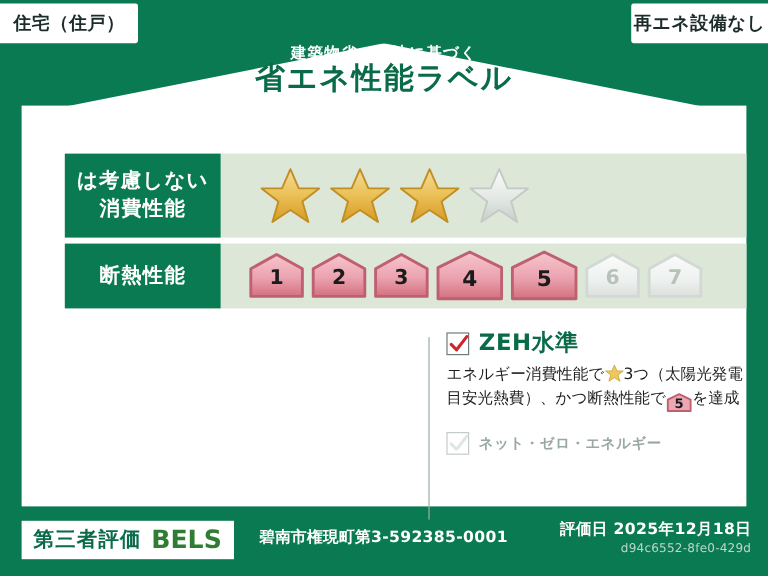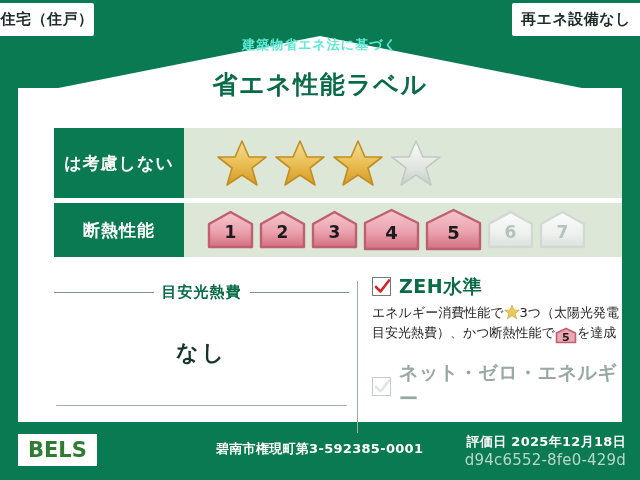--- a/index.html
+++ b/index.html
@@ -14,44 +14,44 @@
   }
 
   
   .corner-tag{
     position:absolute;top:3px;background:#ffffff;
     color:#1d2b2b;font-weight:bold;font-size:15px;
     letter-spacing:.5px;line-height:1;
     display:flex;align-items:center;justify-content:center;
     box-sizing:border-box;
   }
-  #tag-left{left:0px;width:94px;height:33px;border-radius:0 2px 2px 0;}
-  #tag-right{right:0px;width:128px;height:33px;border-radius:2px 0 0 2px;margin-left:36px;}
+  #tag-left{left:0px;width:115px;height:33px;border-radius:0 2px 2px 0;}
+  #tag-right{right:0px;width:114px;height:33px;border-radius:2px 0 0 2px;margin-left:36px;}
 
   
   #house{
     position:absolute;left:18px;top:36px;width:604px;height:386px;
   }
   #roof{
     position:absolute;left:0;top:0;width:604px;height:60px;
     background:#ffffff;
     clip-path:polygon(0% 100%, 50% 0%, 100% 100%);
   }
   #body-white{
     position:absolute;left:0;top:52px;width:604px;height:334px;background:#ffffff;
   }
 
   
   #title-block{
     position:absolute;left:0;top:2px;width:604px;text-align:center;
     z-index:4;
   }
   #title-sub{
-    font-size:13px;font-weight:bold;color:#5eead4;letter-spacing:1px;
-    line-height:1.1;margin-bottom:20px;
+    font-size:13px;font-weight:bold;color:#ffffff;letter-spacing:1px;
+    line-height:1.1;margin-bottom:0;
   }
   #title-main{
     font-size:25px;font-weight:bold;color:#0a6b49;letter-spacing:1.5px;
     line-height:1.05;
   }
 
   
   #content{
     position:absolute;left:36px;top:92px;width:568px;height:318px;z-index:5;
   }
@@ -128,42 +128,42 @@
     letter-spacing:0px;
   }
   .inline-star{display:inline-block;vertical-align:-3px;width:16px;height:16px;}
   .inline-chip{
     display:inline-block;vertical-align:-4px;width:22px;height:17px;position:relative;
     text-align:center;
   }
   .inline-chip svg{position:absolute;left:0;top:0;width:22px;height:17px;}
   .inline-chip span{position:relative;z-index:2;font-size:11px;font-weight:bold;line-height:17px;color:#1b1b1b;}
   #nze-line{margin-top:16px;}
-  #nze-label{font-size:19px;font-weight:bold;color:#9aa8a2;letter-spacing:.5px;}
+  #nze-label{font-size:12px;font-weight:bold;color:#9aa8a2;letter-spacing:.5px;}
   .cbox.faded{border-color:#c3ccc7;}
 
   
   #footer{
     position:absolute;left:0;bottom:0;width:640px;height:58px;
   }
   #bels-box{
     position:absolute;left:18px;top:12px;height:32px;background:#ffffff;
     display:flex;align-items:center;gap:8px;padding:0 10px;box-sizing:border-box;
   }
   #bels-jp{font-size:17px;font-weight:bold;color:#0a6b49;letter-spacing:1px;line-height:1;}
   #bels-en{font-size:21px;font-weight:bold;color:#2f7d32;letter-spacing:0px;line-height:1;}
   #address{
     position:absolute;left:216px;top:20px;color:#ffffff;font-size:13px;
     font-weight:bold;letter-spacing:.3px;line-height:1;
   }
   #footer-right{
     position:absolute;right:14px;top:12px;text-align:right;color:#ffffff;
   }
   #eval-date{font-size:13px;font-weight:bold;letter-spacing:.3px;line-height:1.2;padding-left:28px;}
-  #doc-id{font-size:15px;color:#bcd6c9;letter-spacing:.2px;margin-top:3px;line-height:1;}
+  #doc-id{font-size:10px;color:#bcd6c9;letter-spacing:.2px;margin-top:3px;line-height:1;}
 </style>
 </head>
 <body>
 
 <div id="label-root">
 
   <div id="tag-left" class="corner-tag">住宅（住戸）</div>
   <div id="tag-right" class="corner-tag">再エネ設備なし</div>
 
   <div id="house">
@@ -174,20 +174,21 @@
       <div id="title-sub">建築物省エネ法に基づく</div>
       <div id="title-main">省エネ性能ラベル</div>
     </div>
 
     <div id="content">
 
       <div class="perf-row" id="row-energy">
         <div class="perf-key">
           <span>
             <span>は考慮しない</span><br>
+            <span>消費性能</span>
           </span>
         </div>
         <div class="perf-val">
 
           <svg class="star" viewBox="0 0 52 50">
             <defs>
                 <linearGradient id="gg1" x1="0" y1="0" x2="0" y2="1">
               <stop offset="0%" stop-color="#f4dc9a"></stop>
                   <stop offset="45%" stop-color="#ecc35c"></stop>
                   <stop offset="100%" stop-color="#d79a24"></stop>
@@ -280,29 +281,20 @@
             </svg>
             <span class="chip-num">7</span>
           </div>
 
         </div>
       </div>
 
       <div id="lower">
         <div id="divider-v"></div>
 
-        <div id="cost-pane">
-          <div id="cost-head">
-            <span class="rule"></span>
-            <span id="cost-head-label">目安光熱費</span>
-            <span class="rule"></span>
-          </div>
-          <div id="cost-value">なし</div>
-          <div id="cost-rule-bottom"></div>
-        </div>
 
         <div id="zeh-pane">
           <div class="zeh-line">
             <span class="cbox checked">
               <svg width="17" height="17" viewBox="0 0 17 17">
                 <path d="M2 9 L6.5 13.5 L15 2.5" fill="none" stroke="#d0252b" stroke-width="2.6" stroke-linecap="round" stroke-linejoin="round"></path>
               </svg>
             </span>
             <span id="zeh-title">ZEH水準</span>
           </div>
@@ -324,20 +316,21 @@
             <span id="nze-label">ネット・ゼロ・エネルギー</span>
           </div>
         </div>
       </div>
 
     </div>
   </div>
 
   <div id="footer">
     <div id="bels-box">
+      <span id="bels-jp">第三者評価</span>
       <span id="bels-en">BELS</span>
     </div>
     <div id="address">碧南市権現町第3-592385-0001</div>
     <div id="footer-right">
       <div id="eval-date">評価日 2025年12月18日</div>
       <div id="doc-id">d94c6552-8fe0-429d</div>
     </div>
   </div>
 
 </div>

